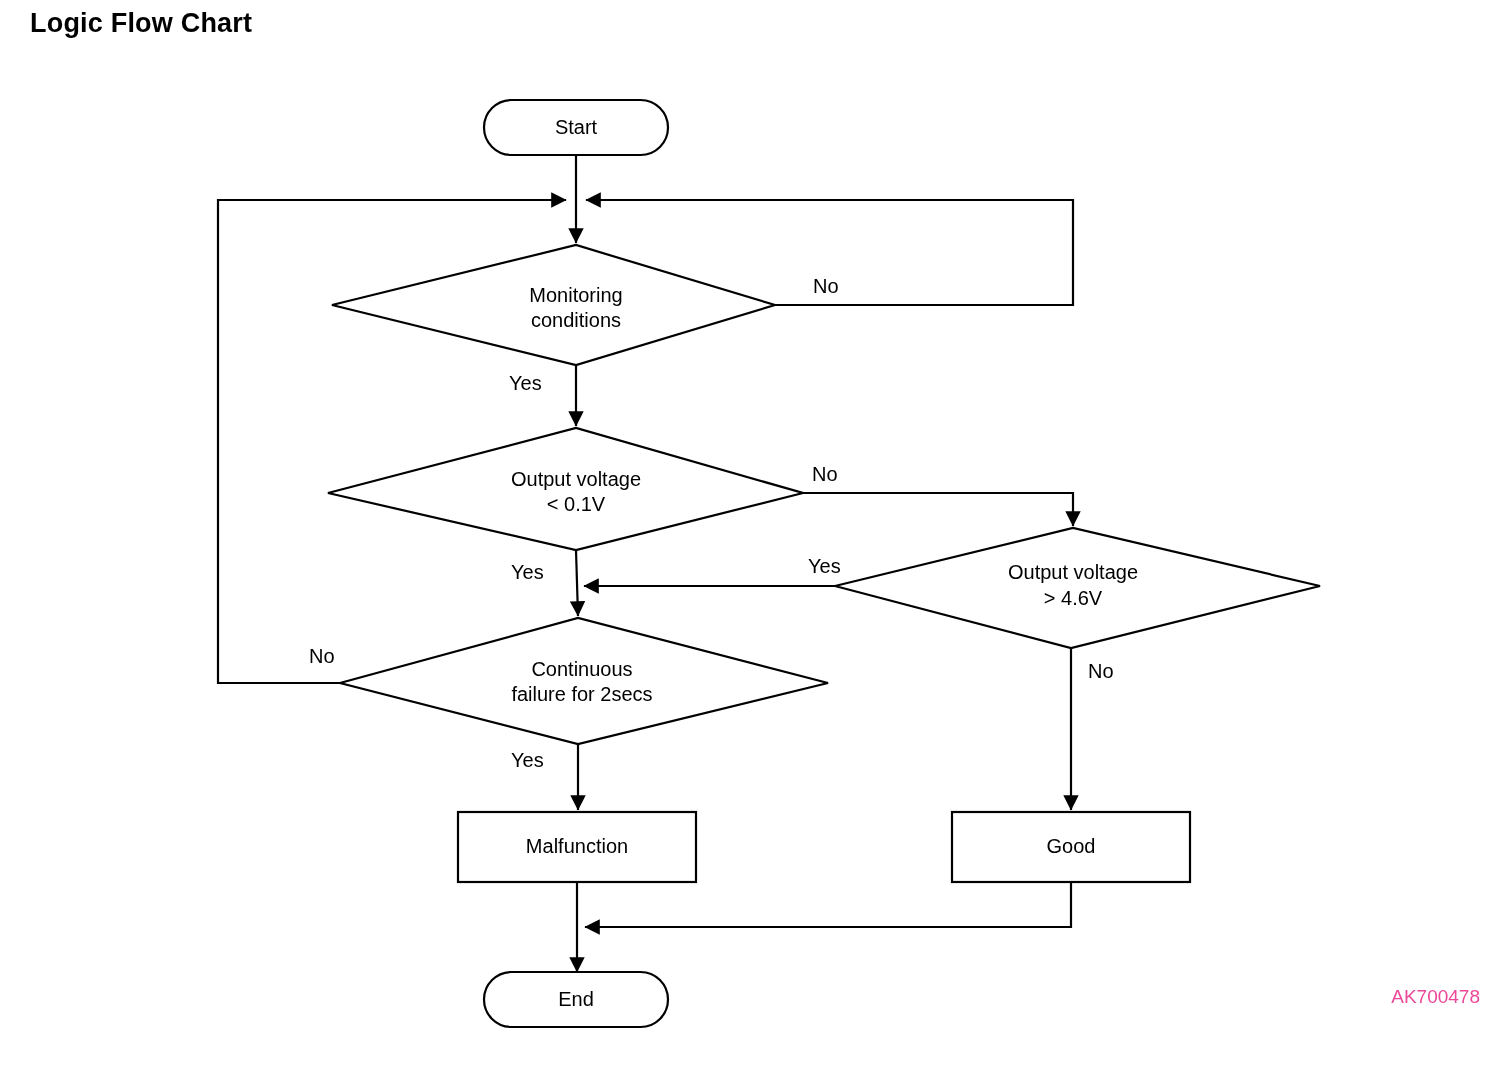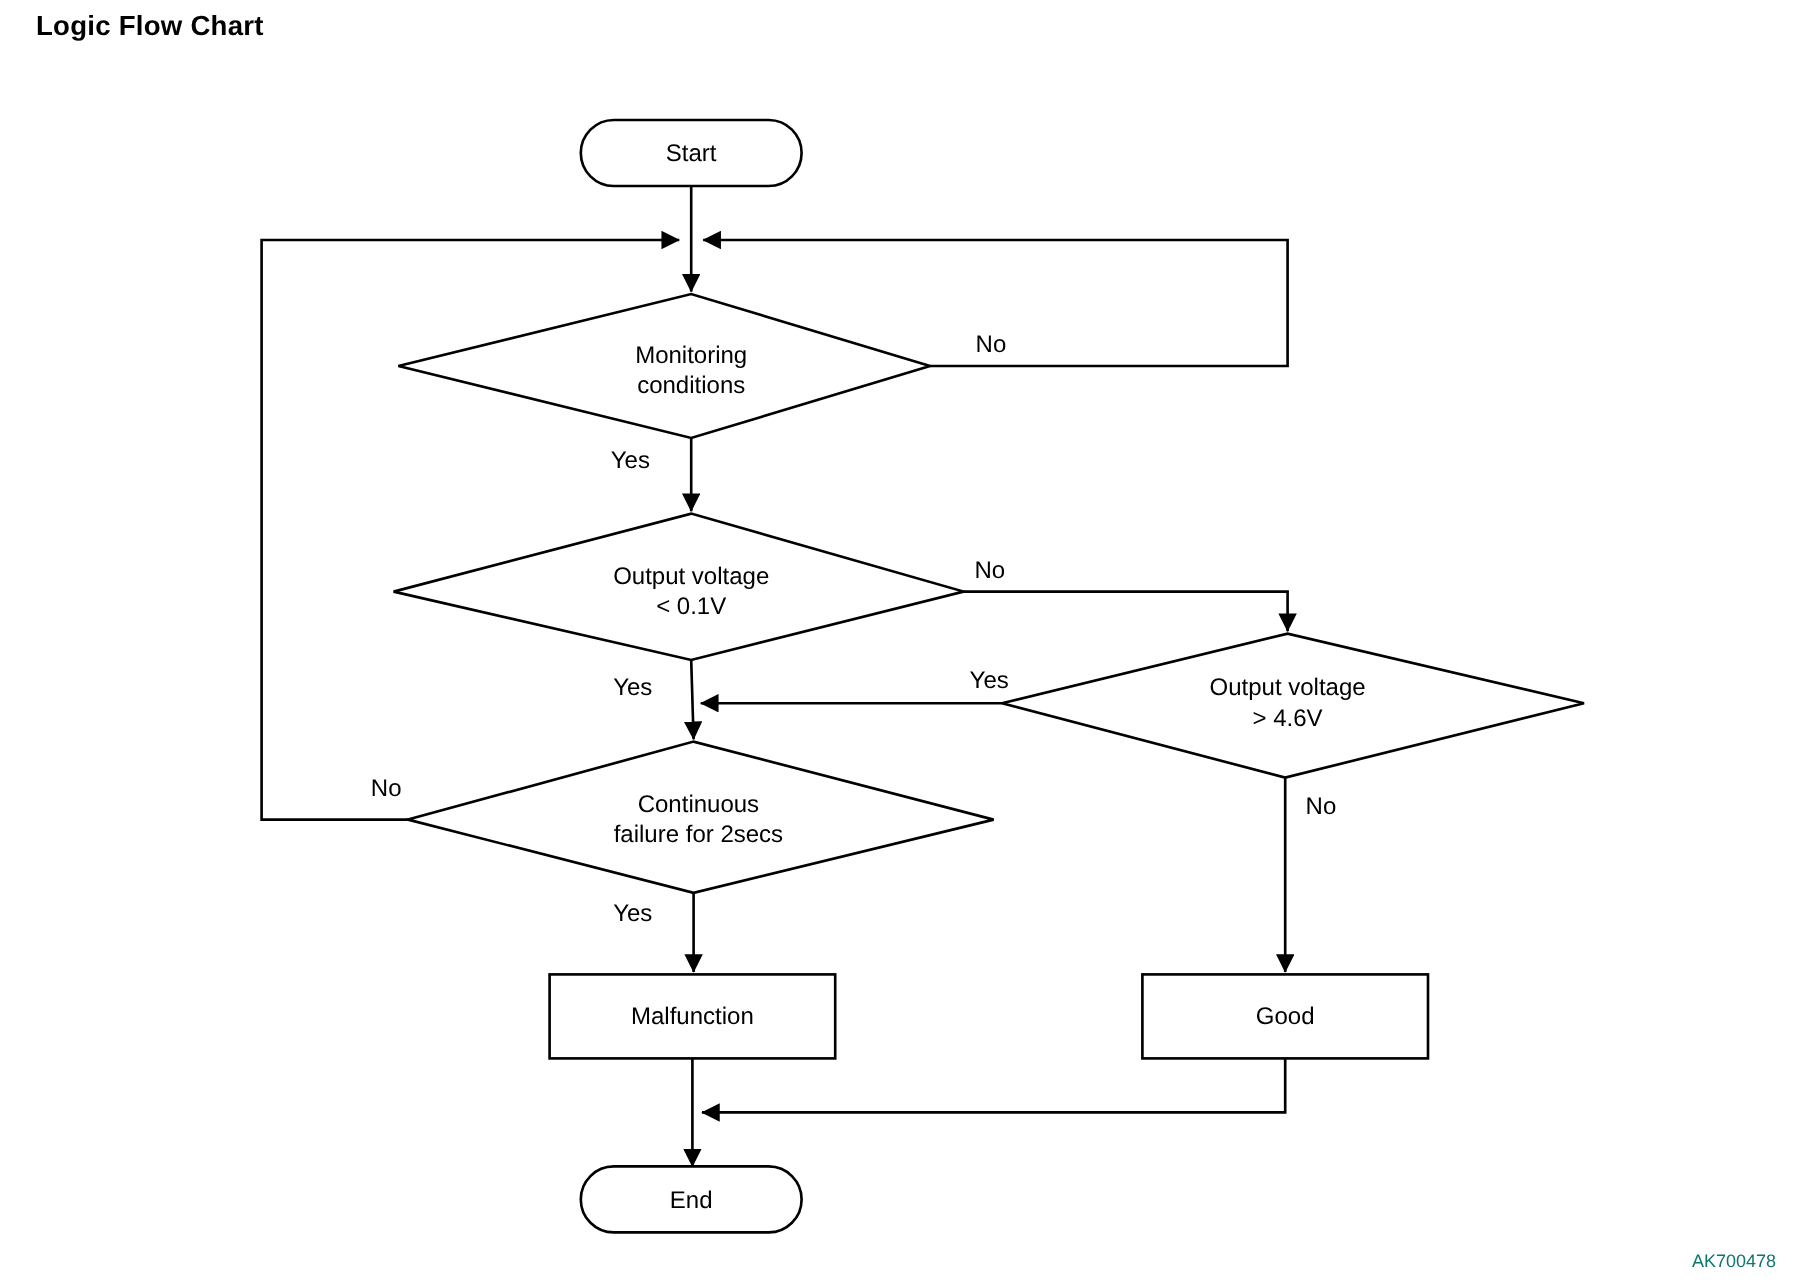--- a/index.html
+++ b/index.html
@@ -11,36 +11,36 @@
     width: 1504px;
     height: 1068px;
     position: relative;
     font-family: "Liberation Sans", sans-serif;
     overflow: hidden;
   }
   #page-title {
     position: absolute;
     left: 30px;
     top: 8px;
-    font-size: 23px;
+    font-size: 27px;
     font-weight: bold;
     color: #000000;
     letter-spacing: 0.2px;
   }
   #flow-svg {
     position: absolute;
     left: 0;
     top: 0;
   }
   #watermark {
     position: absolute;
     right: 24px;
-    top: 1043px;
-    font-size: 15px;
-    color: #0f766e;
+    top: 986px;
+    font-size: 19px;
+    color: #ec4899;
     font-family: "Liberation Sans", sans-serif;
   }
   .node-text {
     font-family: "Liberation Sans", sans-serif;
     font-size: 20px;
     fill: #000000;
     text-anchor: middle;
     dominant-baseline: middle;
   }
   .edge-label {

